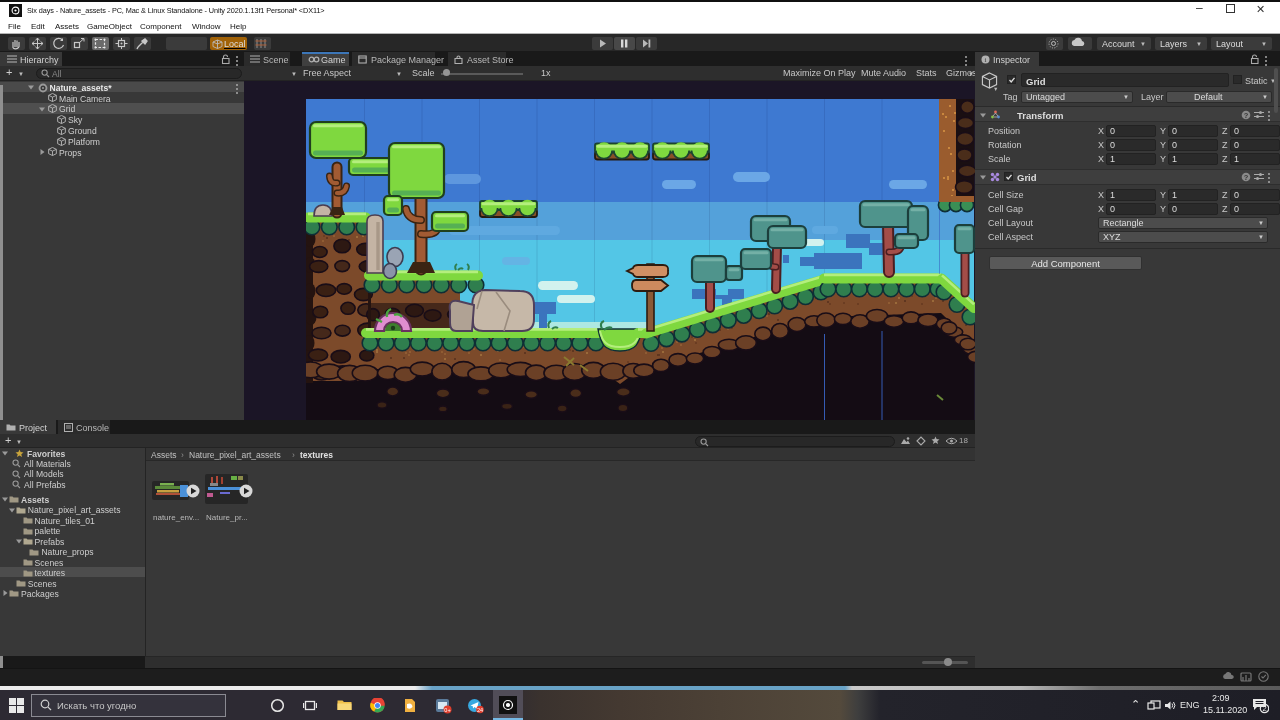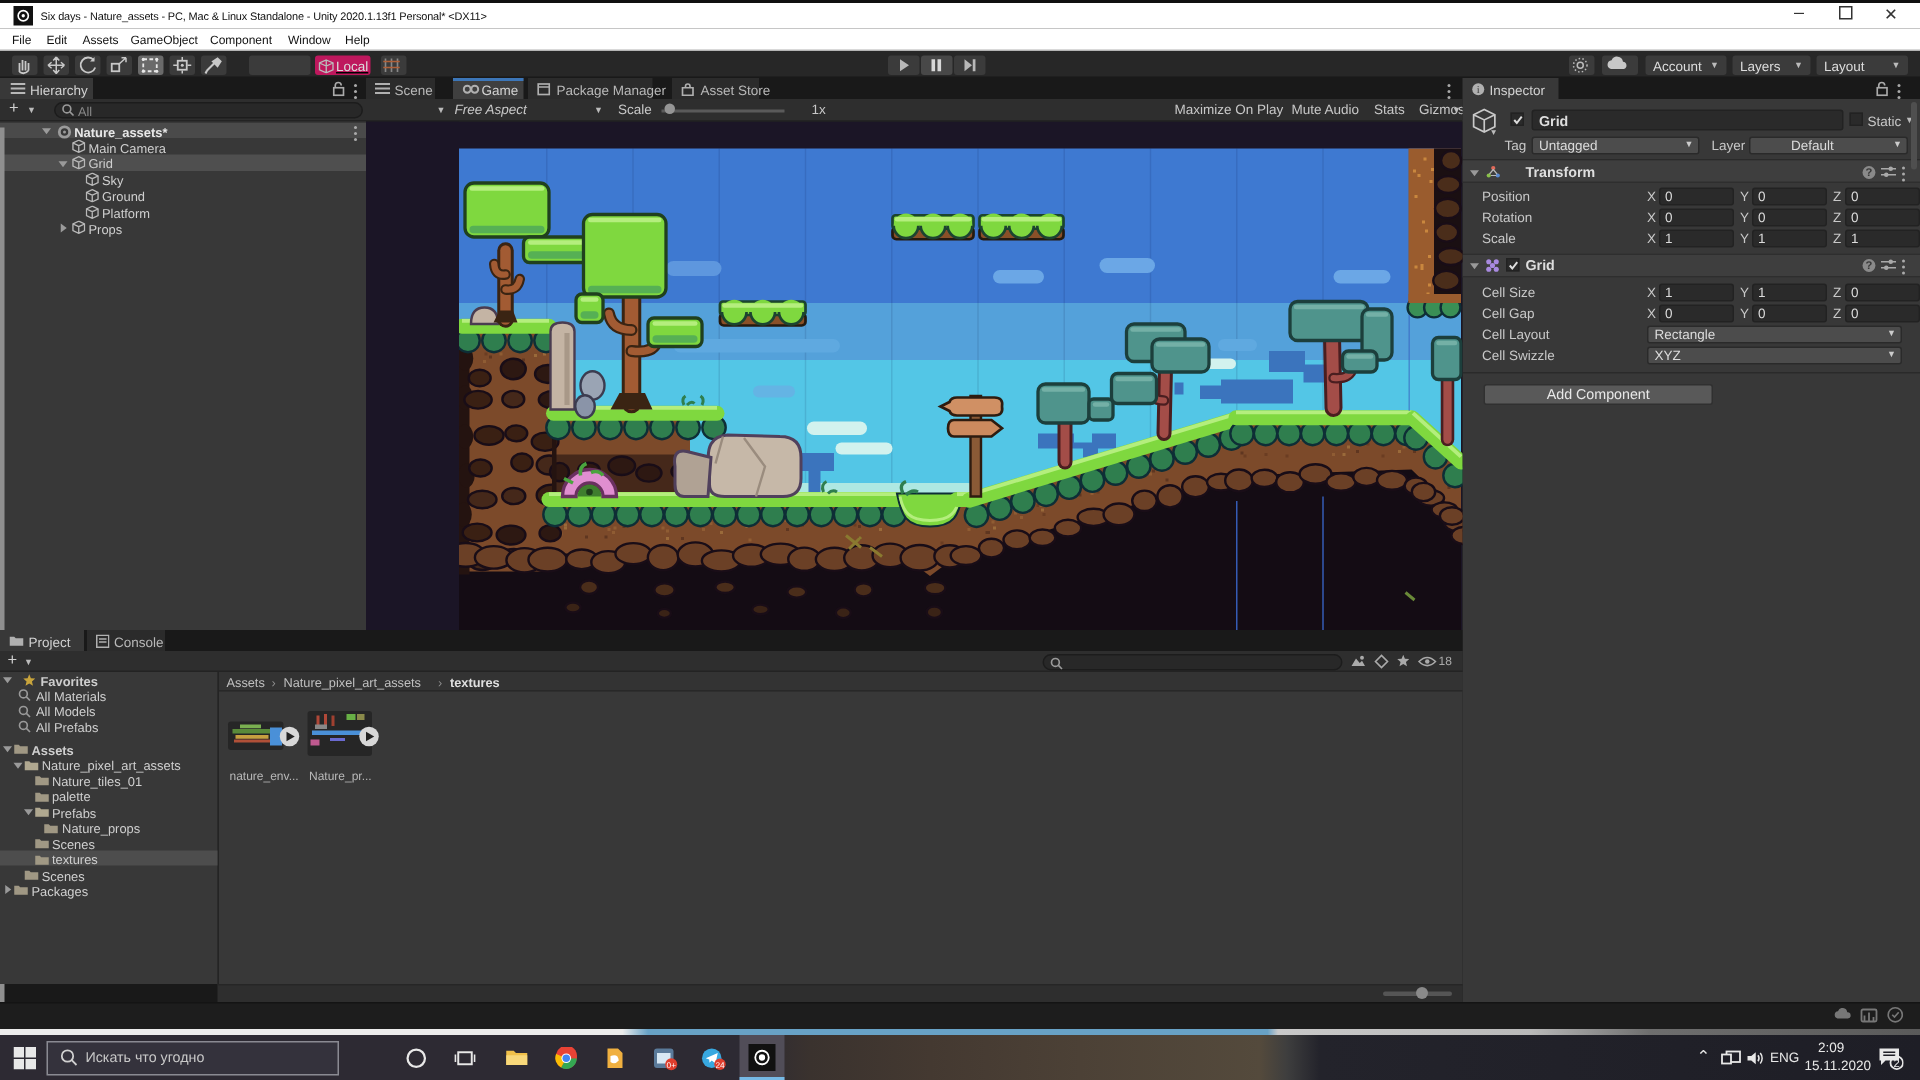--- a/index.html
+++ b/index.html
@@ -88,21 +88,21 @@
   </div>
 <div style="position:absolute;left:166px;top:37px;width:41px;height:13px;background:#3b3b3b;border-radius:2px;">
     <div style="display:flex;align-items:center;height:13px;margin-left:48px;">
       <svg width="12" height="10" style="margin-left:2px">
         <rect x="1.5" y="1" width="8" height="8" fill="none" stroke="#bbb" stroke-width="1"></rect>
         <circle cx="5.5" cy="5" r="1.6" fill="none" stroke="#e0824a" stroke-width="1"></circle>
       </svg>
       <span style="font-size:9px;color:#ddd;">Center</span>
     </div>
   </div>
-<div style="position:absolute;left:210px;top:37px;width:37px;height:13px;background:#be185d;border-radius:2px;text-decoration:underline;">
+<div style="position:absolute;left:210px;top:37px;width:37px;height:13px;background:#a16207;border-radius:2px;text-decoration:underline;">
     <div style="display:flex;align-items:center;height:13px;">
       <svg width="12" height="10" style="margin-left:2px">
         <path d="M5.5 1 L10 3 L10 7.5 L5.5 9.5 L1 7.5 L1 3 Z M5.5 1 L5.5 9.5 M1 3 L5.5 5 L10 3" fill="none" stroke="#bbb" stroke-width="0.9"></path>
       </svg>
       <span style="font-size:9px;color:#ddd;">Local</span>
     </div>
   </div>
 <div style="position:absolute;left:254px;top:37px;width:17px;height:13px;background:#3b3b3b;border-radius:2px;">
     <svg width="15" height="13">
       <g fill="none" stroke="#b06038" stroke-width="1.1">
@@ -298,21 +298,21 @@
 <div class="t" style="left:964px;top:55px;">
     <svg width="4" height="12">
       <circle cx="2" cy="2" r="1" fill="#aaa"></circle>
       <circle cx="2" cy="6" r="1" fill="#aaa"></circle>
       <circle cx="2" cy="10" r="1" fill="#aaa"></circle>
     </svg>
   </div>
 <div style="position:absolute;left:244px;top:66px;width:731px;height:15px;background:#2e2e2e;border-bottom:1px solid #232323;"></div>
 <div class="t" style="left:248px;top:84px;font-size:9px;color:#c8c8c8;font-weight:bold;">Display 1</div>
 <div class="t" style="left:291px;top:71px;font-size:6px;color:#bbb;">▼</div>
-<div class="t" style="left:303px;top:68px;font-size:9px;color:#c8c8c8;font-weight:normal;font-style:italic;">Free Aspect</div>
+<div class="t" style="left:303px;top:68px;font-size:9px;color:#c8c8c8;font-weight:normal;">Free Aspect</div>
 <div class="t" style="left:396px;top:71px;font-size:6px;color:#bbb;">▼</div>
 <div class="t" style="left:412px;top:68px;font-size:9px;color:#c8c8c8;font-weight:normal;">Scale</div>
 <div style="position:absolute;left:441px;top:72.5px;width:82px;height:2px;background:#5a5a5a;"></div>
 <div style="position:absolute;left:443px;top:69px;width:7px;height:7px;background:#959595;border-radius:50%;"></div>
 <div class="t" style="left:541px;top:68px;font-size:9px;color:#c8c8c8;font-weight:normal;">1x</div>
 <div class="t" style="left:783px;top:68px;font-size:9px;color:#c8c8c8;font-weight:normal;">Maximize On Play</div>
 <div class="t" style="left:861px;top:68px;font-size:9px;color:#c8c8c8;font-weight:normal;">Mute Audio</div>
 <div class="t" style="left:916px;top:68px;font-size:9px;color:#c8c8c8;font-weight:normal;">Stats</div>
 <div class="t" style="left:946px;top:68px;font-size:9px;color:#c8c8c8;font-weight:normal;">Gizmos</div>
 <div class="t" style="left:968px;top:71px;font-size:6px;color:#bbb;">▼</div>
@@ -489,21 +489,21 @@
 <div class="t" style="left:1160px;top:204px;font-size:9px;color:#c8c8c8;font-weight:normal;">Y</div>
 <div style="position:absolute;left:1168px;top:202.5px;width:50px;height:12px;background:#2a2a2a;border:1px solid #222;border-radius:2px;"></div>
 <div class="t" style="left:1172px;top:204px;font-size:9px;color:#dcdcdc;font-weight:normal;">0</div>
 <div class="t" style="left:1222px;top:204px;font-size:9px;color:#c8c8c8;font-weight:normal;">Z</div>
 <div style="position:absolute;left:1230px;top:202.5px;width:50px;height:12px;background:#2a2a2a;border:1px solid #222;border-radius:2px;"></div>
 <div class="t" style="left:1234px;top:204px;font-size:9px;color:#dcdcdc;font-weight:normal;">0</div>
 <div class="t" style="left:988px;top:218px;font-size:9px;color:#c8c8c8;font-weight:normal;">Cell Layout</div>
 <div style="position:absolute;left:1098px;top:216.5px;width:170px;height:12px;background:#4c4c4c;border:1px solid #2a2a2a;border-radius:2px;"></div>
 <div class="t" style="left:1103px;top:217.5px;font-size:9px;color:#dcdcdc;font-weight:normal;">Rectangle</div>
 <div class="t" style="left:1258px;top:220.0px;font-size:6px;color:#ccc;">▼</div>
-<div class="t" style="left:988px;top:232px;font-size:9px;color:#c8c8c8;font-weight:normal;">Cell Swizzle</div>
+<div class="t" style="left:988px;top:232px;font-size:9px;color:#c8c8c8;font-weight:normal;">Cell Aspect</div>
 <div style="position:absolute;left:1098px;top:230.5px;width:170px;height:12px;background:#4c4c4c;border:1px solid #2a2a2a;border-radius:2px;"></div>
 <div class="t" style="left:1103px;top:231.5px;font-size:9px;color:#dcdcdc;font-weight:normal;">XYZ</div>
 <div class="t" style="left:1258px;top:234.0px;font-size:6px;color:#ccc;">▼</div>
 <div style="position:absolute;left:975px;top:248px;width:305px;height:1px;background:#2a2a2a;"></div>
 <div style="position:absolute;left:989px;top:256px;width:153px;height:14px;background:#595959;border:1px solid #303030;border-radius:2px;">
     <div style="text-align:center;font-size:9.5px;color:#e8e8e8;line-height:13px;">Add Component</div>
   </div>
 <div style="position:absolute;left:1274px;top:68px;width:4px;height:45px;background:#4f4f4f;border-radius:2px;"></div>
 <svg style="position:absolute;left:244px;top:81px;" width="731" height="339" viewBox="0 0 731 339">
     <rect x="0" y="0" width="731" height="339" fill="#1b1526"></rect>

